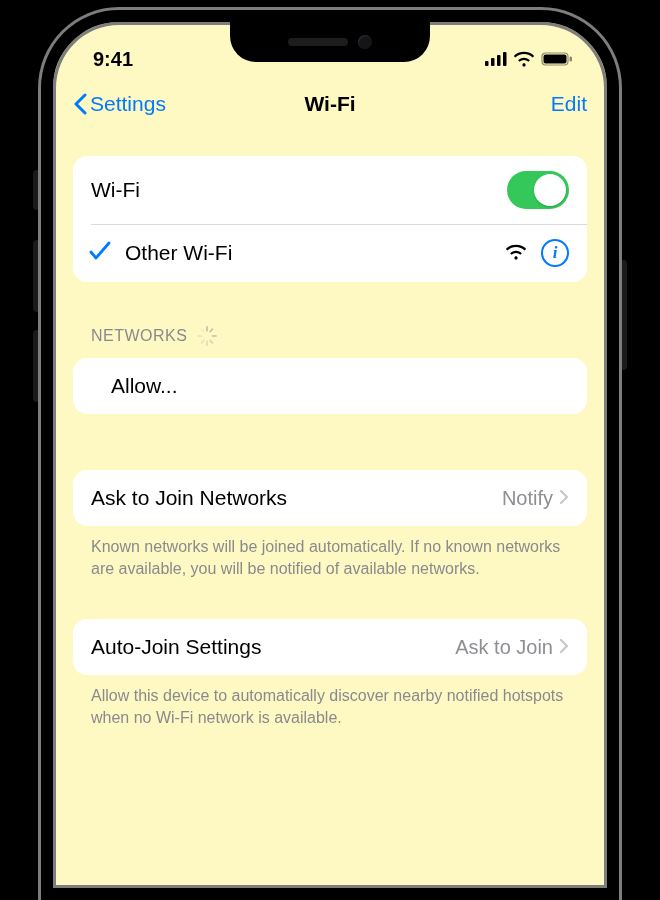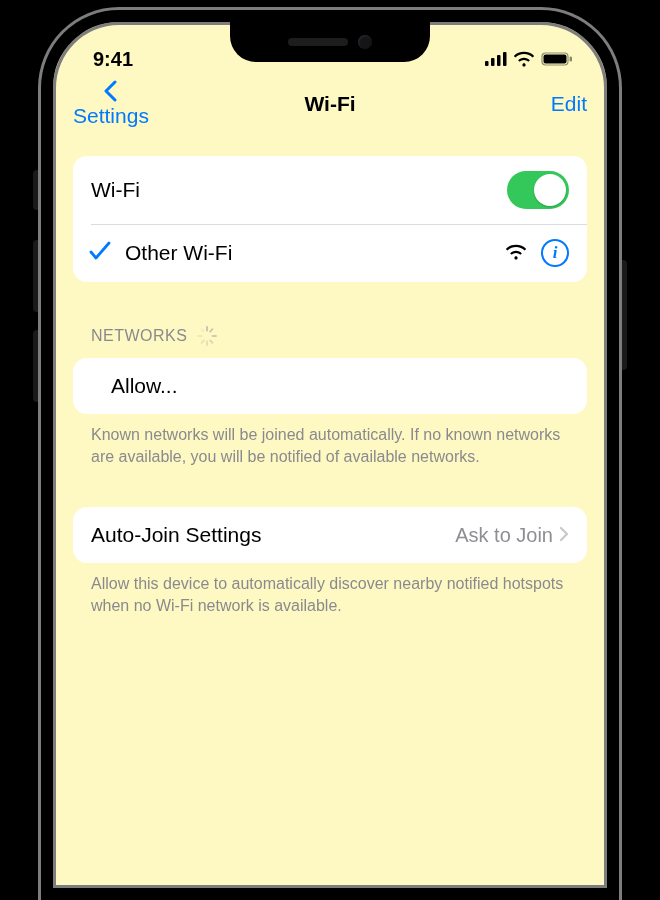--- a/index.html
+++ b/index.html
@@ -45,21 +45,21 @@
   }
   .status-right { display:flex; gap:6px; align-items:center; }
   .status-right svg { display:block; }
 
   .nav-bar {
     height:52px;
     display:flex; align-items:center; justify-content:space-between;
     padding: 0 20px;
     font-size:21px;
   }
-  .back-btn { color:#007aff; display:flex; align-items:center; gap:2px; cursor:pointer;flex-direction:column; }
+  .back-btn { color:#007aff; display:flex; align-items:center; gap:2px; cursor:pointer; }
   .nav-title { font-weight:600; position:absolute; left:50%; transform:translateX(-50%); }
   .edit-btn { color:#007aff; cursor:pointer; }
 
   .content { padding: 0 20px; }
 
   .group { background:#fff; border-radius:14px; margin-top:26px; overflow:hidden; }
   .group.mt-small { margin-top:12px; }
   .group.mt-med { margin-top:56px; }
 
   .row { display:flex; align-items:center; padding: 15px 18px; min-height:56px; font-size:21px; position:relative; }
@@ -182,20 +182,31 @@
             </g>
           </svg>
       </span>
     </div>
     <div class="group mt-small">
       <div class="row">
         <span class="label" style="padding-left:20px">Allow...</span>
       </div>
     </div>
 
+    <div class="group mt-med">
+      <div class="row">
+        <span class="label">Ask to Join Networks</span>
+        <span class="value">Notify</span>
+        <span class="chev">
+          <svg width="10" height="16" viewBox="0 0 10 16">
+              <path d="M2 2l6 6-6 6" stroke="#c7c7cc" stroke-width="2.2" fill="none" stroke-linecap="round" stroke-linejoin="round"></path>
+            </svg>
+        </span>
+      </div>
+    </div>
     <div class="footer-text">Known networks will be joined automatically. If no known networks are available, you will be notified of available networks.</div>
 
     <div class="group" style="margin-top:40px">
       <div class="row">
         <span class="label">Auto-Join Settings</span>
         <span class="value">Ask to Join</span>
         <span class="chev">
           <svg width="10" height="16" viewBox="0 0 10 16">
               <path d="M2 2l6 6-6 6" stroke="#c7c7cc" stroke-width="2.2" fill="none" stroke-linecap="round" stroke-linejoin="round"></path>
             </svg>

